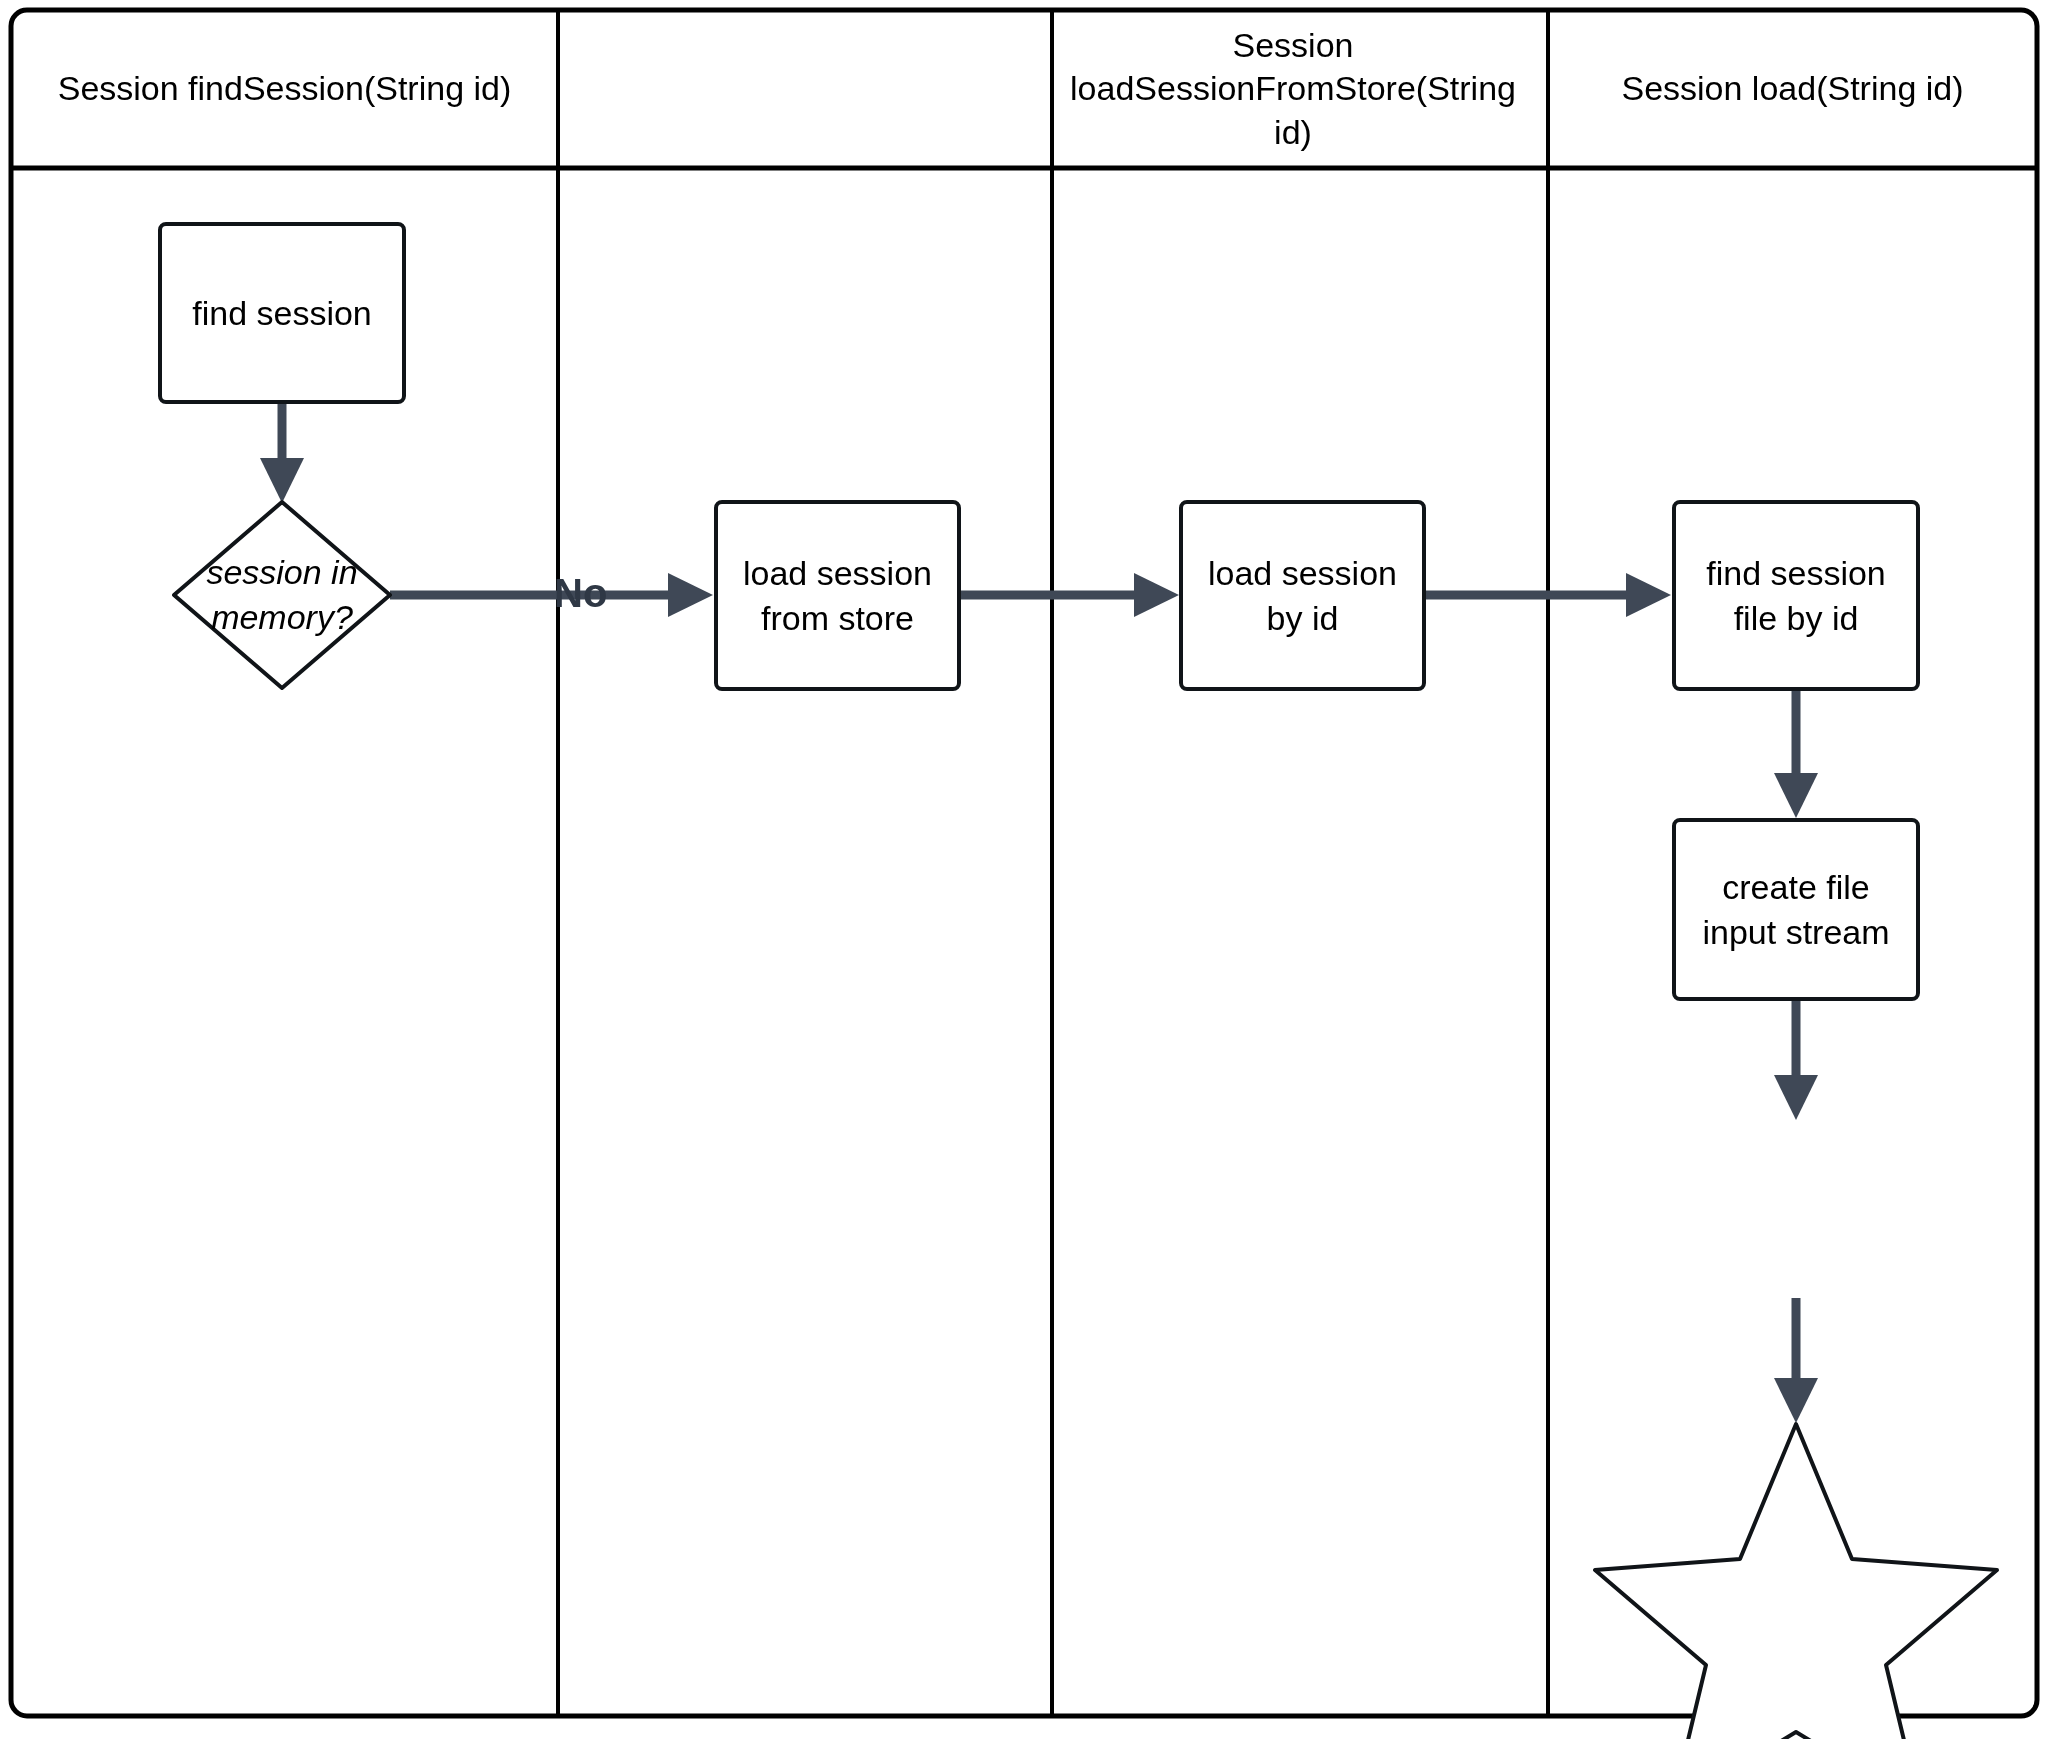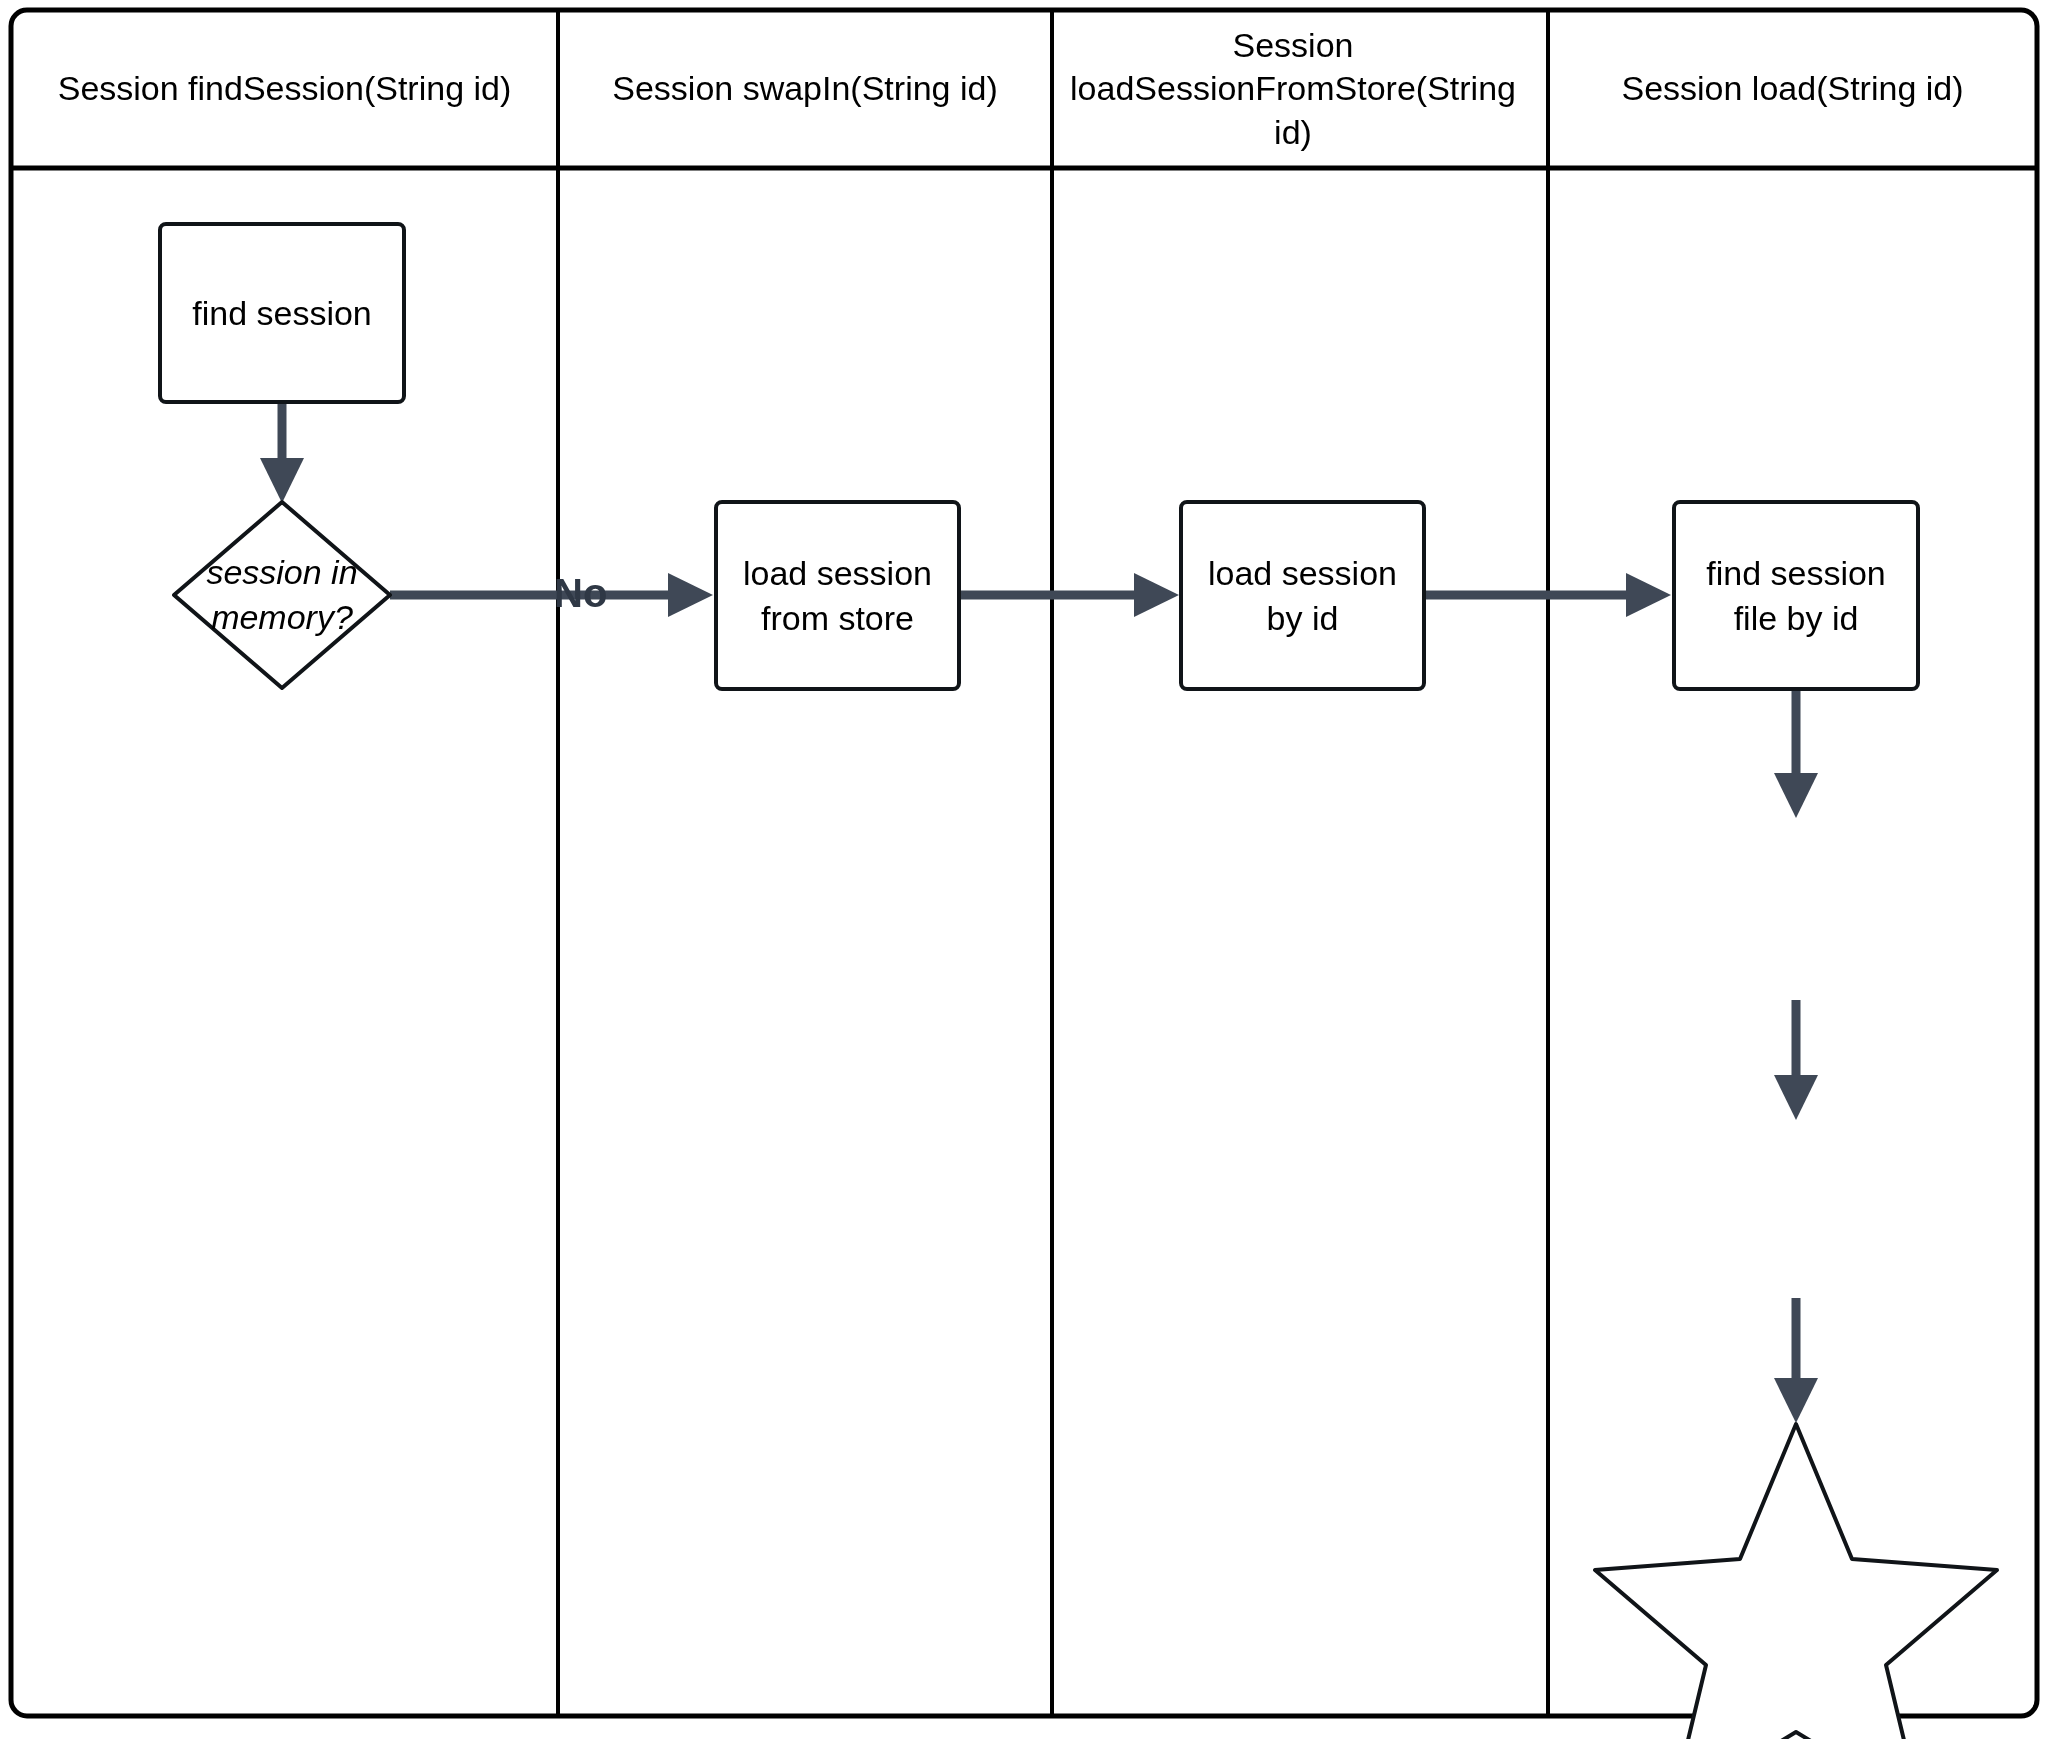--- a/index.html
+++ b/index.html
@@ -117,21 +117,20 @@
 
     <line class="header-rule" x1="11" y1="168" x2="2037" y2="168"></line>
 
     <line class="lane-divider" x1="558" y1="10" x2="558" y2="1716"></line>
     <line class="lane-divider" x1="1052" y1="10" x2="1052" y2="1716"></line>
     <line class="lane-divider" x1="1548" y1="10" x2="1548" y2="1716"></line>
   </svg>
 
   <div class="lane-header" style="left:11px; top:10px; width:547px; height:158px;">Session findSession(String id)</div>
 
-  <div class="lane-header" style="left:558px; top:10px; width:494px; height:158px;">Session swapIn(String id)</div>
 
   <div class="lane-header" style="left:1045px; top:10px; width:496px; height:158px;">Session loadSessionFromStore(String id)</div>
 
   <div class="lane-header" style="left:1548px; top:10px; width:489px; height:158px;">Session load(String id)</div>
 
   <svg class="layer" viewBox="0 0 2048 1739" xmlns="http://www.w3.org/2000/svg">
 
     <g>
       <line class="conn" x1="282" y1="403" x2="282" y2="470"></line>
       <polygon class="conn-head" points="282,503 260,458 304,458"></polygon>
@@ -201,18 +200,22 @@
   <div class="node node-box" style="left:1179px; top:500px; width:247px; height:191px;">
     <span>load session
 by id</span>
   </div>
 
   <div class="node node-box" style="left:1672px; top:500px; width:248px; height:191px;">
     <span>find session
 file by id</span>
   </div>
 
+  <div class="node node-box" style="left:1672px; top:818px; width:248px; height:183px;">
+    <span>create file
+input stream</span>
+  </div>
 
 
 
   <div class="edge-label" style="left:554px; top:573px;">No</div>
 
 </div>
 
 </body></html>

